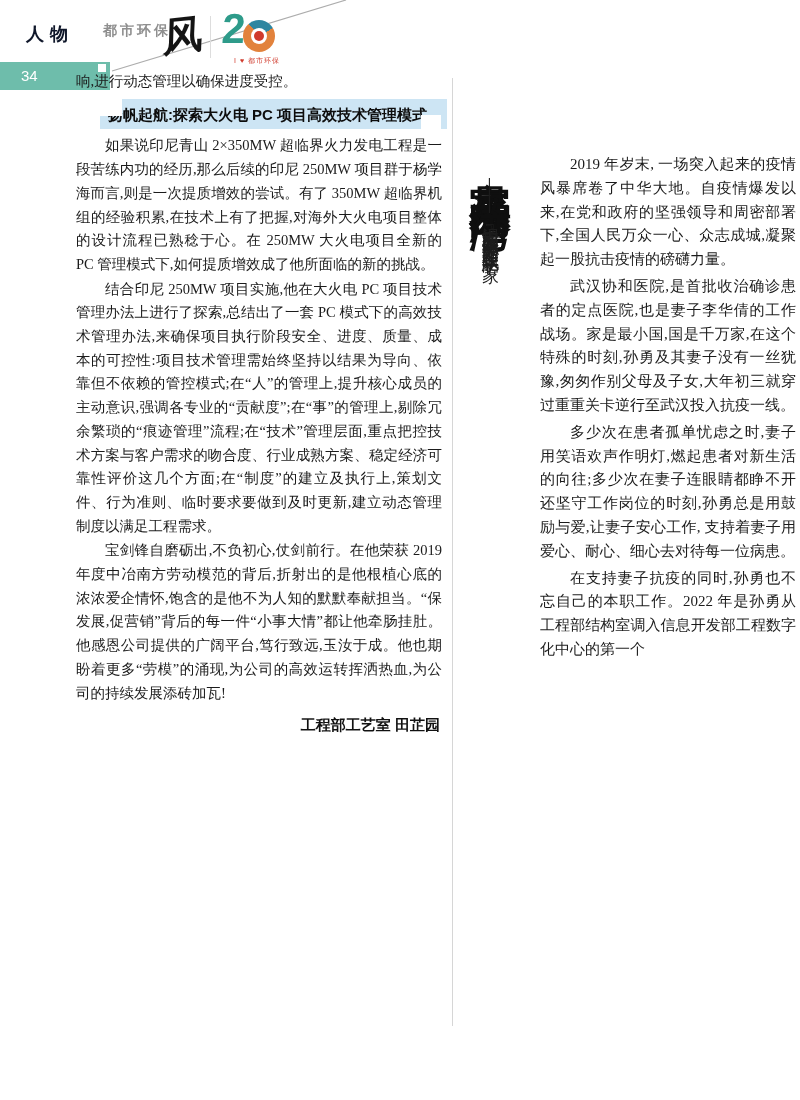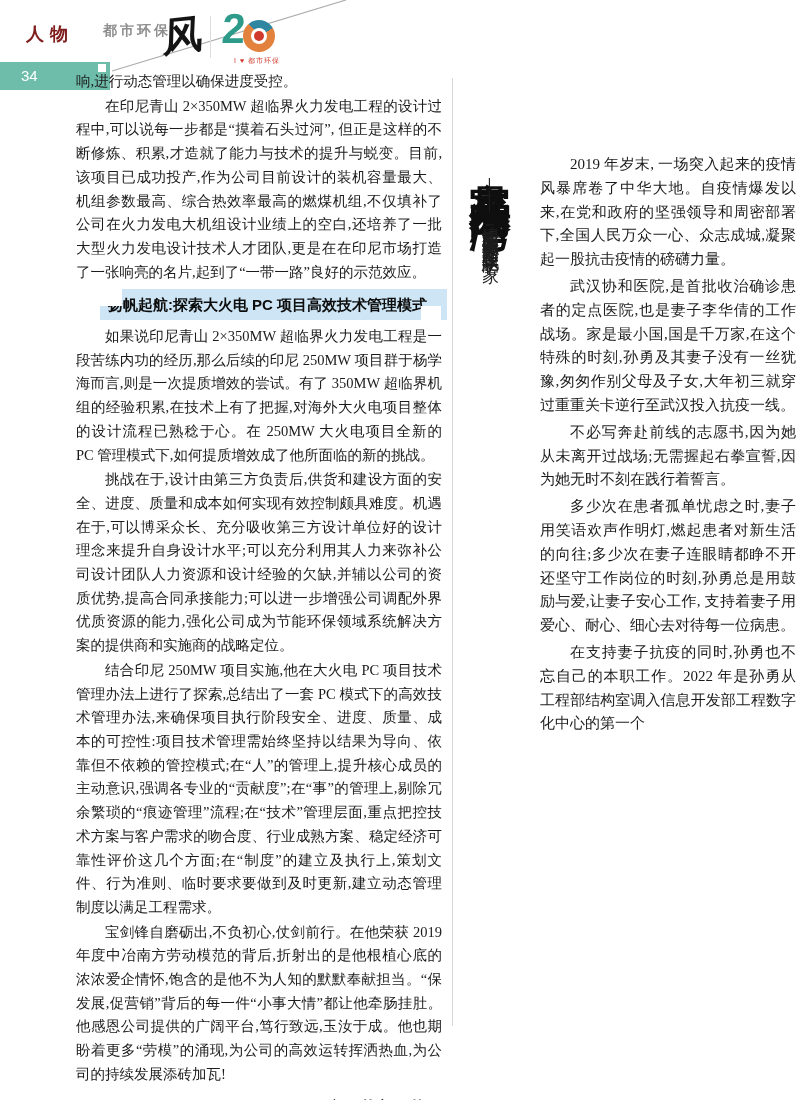--- a/index.html
+++ b/index.html
@@ -6,21 +6,21 @@
   .page {
     position:relative; width:800px; height:1100px; margin:0 auto;
     background:#ffffff; overflow:hidden;
     font-family:"Liberation Serif", serif; color:#1b1b1b;
   }
   
   .diag-svg { position:absolute; left:0; top:0; pointer-events:none; }
   .section-label {
     position:absolute; left:26px; top:22px;
     font-family:"Liberation Sans", sans-serif; font-weight:bold;
-    font-size:18px; letter-spacing:6px; color:#7f1d1d;
+    font-size:18px; letter-spacing:6px; color:#0f172a;
   }
   .brand-name {
     position:absolute; left:103px; top:22px;
     font-family:"Liberation Sans", sans-serif; font-weight:bold;
     font-size:14px; letter-spacing:3px; color:#8f8f8f;
   }
   .brand-glyph {
     position:absolute; left:163px; top:8px;
     font-size:40px; font-weight:bold; color:#141414;
     transform:rotate(-6deg) skewX(-8deg);
@@ -129,37 +129,34 @@
   </div>
 
   <div class="page-num-block">
     <span class="page-num">34</span>
   </div>
 
   <div class="col-divider"></div>
 
   <div class="left-col">
     <p>响,进行动态管理以确保进度受控。</p>
-    <p class="indent">在印尼青山 2×350MW 超临界火力发电工程的设计过程中,可以说每一步都是“摸着石头过河”, 但正是这样的不断修炼、积累,才造就了能力与技术的提升与蜕变。目前,该项目已成功投产,作为公司目前设计的装机容量最大、机组参数最高、综合热效率最高的燃煤机组,不仅填补了公司在火力发电大机组设计业绩上的空白,还培养了一批大型火力发电设计技术人才团队,更是在在印尼市场打造了一张响亮的名片,起到了“一带一路”良好的示范效应。</p>
 
     <div class="heading-band">扬帆起航:探索大火电 PC 项目高效技术管理模式</div>
 
     <p class="indent">如果说印尼青山 2×350MW 超临界火力发电工程是一段苦练内功的经历,那么后续的印尼 250MW 项目群于杨学海而言,则是一次提质增效的尝试。有了 350MW 超临界机组的经验积累,在技术上有了把握,对海外大火电项目整体的设计流程已熟稔于心。在 250MW 大火电项目全新的 PC 管理模式下,如何提质增效成了他所面临的新的挑战。</p>
-    <p class="indent">挑战在于,设计由第三方负责后,供货和建设方面的安全、进度、质量和成本如何实现有效控制颇具难度。机遇在于,可以博采众长、充分吸收第三方设计单位好的设计理念来提升自身设计水平;可以充分利用其人力来弥补公司设计团队人力资源和设计经验的欠缺,并辅以公司的资质优势,提高合同承接能力;可以进一步增强公司调配外界优质资源的能力,强化公司成为节能环保领域系统解决方案的提供商和实施商的战略定位。</p>
     <p class="indent">结合印尼 250MW 项目实施,他在大火电 PC 项目技术管理办法上进行了探索,总结出了一套 PC 模式下的高效技术管理办法,来确保项目执行阶段安全、进度、质量、成本的可控性:项目技术管理需始终坚持以结果为导向、依靠但不依赖的管控模式;在“人”的管理上,提升核心成员的主动意识,强调各专业的“贡献度”;在“事”的管理上,剔除冗余繁琐的“痕迹管理”流程;在“技术”管理层面,重点把控技术方案与客户需求的吻合度、行业成熟方案、稳定经济可靠性评价这几个方面;在“制度”的建立及执行上,策划文件、行为准则、临时要求要做到及时更新,建立动态管理制度以满足工程需求。</p>
     <p class="indent">宝剑锋自磨砺出,不负初心,仗剑前行。在他荣获 2019 年度中冶南方劳动模范的背后,折射出的是他根植心底的浓浓爱企情怀,饱含的是他不为人知的默默奉献担当。“保发展,促营销”背后的每一件“小事大情”都让他牵肠挂肚。他感恩公司提供的广阔平台,笃行致远,玉汝于成。他也期盼着更多“劳模”的涌现,为公司的高效运转挥洒热血,为公司的持续发展添砖加瓦!</p>
 
     <div class="byline">工程部工艺室 田芷园</div>
   </div>
 
   <div class="vertical-title">
     <span class="vt-main">家是爱的港湾</span><span class="vt-sub">——记中冶南方『三八』五好文明家庭孙勇(工程数字化中心)一家</span>
   </div>
 
   <div class="right-col">
     <p>2019 年岁末, 一场突入起来的疫情风暴席卷了中华大地。自疫情爆发以来,在党和政府的坚强领导和周密部署下,全国人民万众一心、众志成城,凝聚起一股抗击疫情的磅礴力量。</p>
     <p>武汉协和医院,是首批收治确诊患者的定点医院,也是妻子李华倩的工作战场。家是最小国,国是千万家,在这个特殊的时刻,孙勇及其妻子没有一丝犹豫,匆匆作别父母及子女,大年初三就穿过重重关卡逆行至武汉投入抗疫一线。</p>
-    <p>不必写奔赴前线的志愿书,因为她从未离开过战场;无需握起右拳宣誓,因为她无时不刻在践行着誓言。</p>
     <p>多少次在患者孤单忧虑之时,妻子用笑语欢声作明灯,燃起患者对新生活的向往;多少次在妻子连眼睛都睁不开还坚守工作岗位的时刻,孙勇总是用鼓励与爱,让妻子安心工作, 支持着妻子用爱心、耐心、细心去对待每一位病患。</p>
     <p>在支持妻子抗疫的同时,孙勇也不忘自己的本职工作。2022 年是孙勇从工程部结构室调入信息开发部工程数字化中心的第一个</p>
   </div>
 
 </div>
 
 </body></html>

